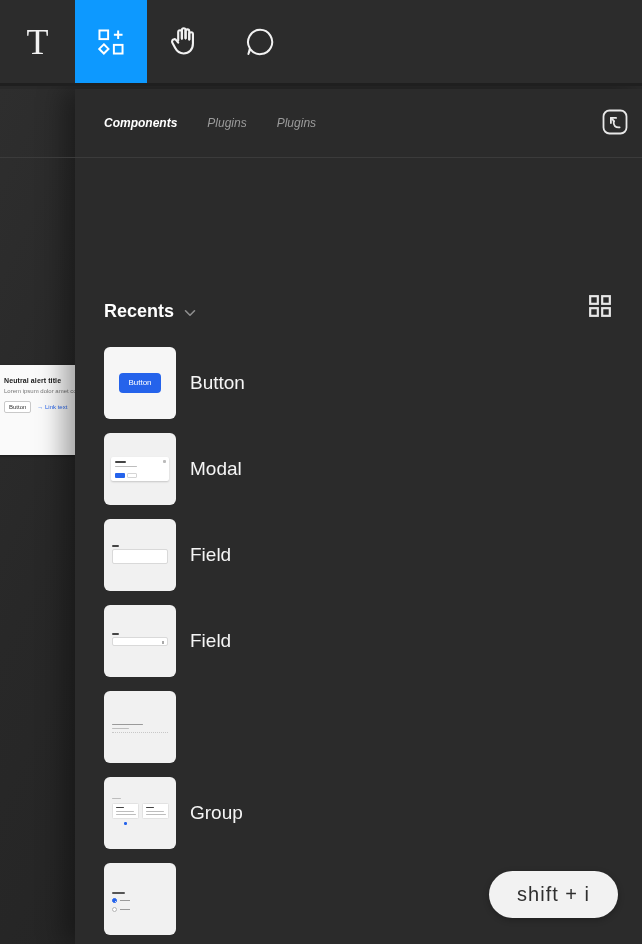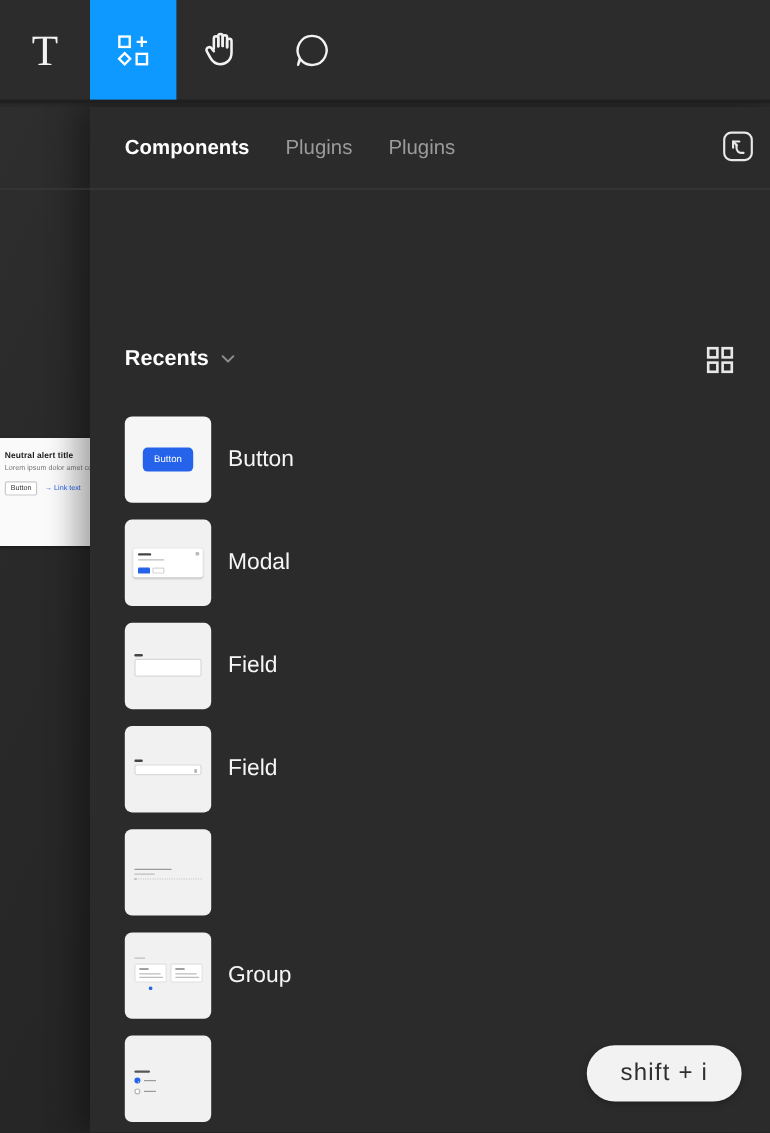--- a/index.html
+++ b/index.html
@@ -50,42 +50,42 @@
   
   .panel{
     position:absolute;top:89px;left:75px;right:0;bottom:0;
     background:#2b2b2b;z-index:20;
     box-shadow:-12px 0 24px rgba(0,0,0,.35);
   }
   .panel-tabs{
     position:absolute;top:0;left:29px;height:68px;
     display:flex;align-items:center;gap:30px;
   }
-  .ptab{font-size:17px;color:#9b9b9b;cursor:pointer;}
+  .ptab{font-size:12px;color:#9b9b9b;cursor:pointer;font-style:italic;}
   .ptab.active{color:#ffffff;font-weight:700;}
   .popout-btn{
     position:absolute;top:19px;right:11px;width:32px;height:32px;
     display:flex;align-items:center;justify-content:center;cursor:pointer;
   }
   
   .search-box{
     position:absolute;top:103px;left:29px;width:519px;height:66px;
     background:#383838;border-radius:12px;
     display:flex;align-items:center;padding:0 18px;gap:16px;
   }
   .search-box svg{flex:0 0 auto;}
   .search-input{
     flex:1;background:transparent;border:none;outline:none;
     font-size:19px;color:#e8e8e8;font-family:inherit;
   }
   .search-input::placeholder{color:#8a8a8a;}
   
   .section-row{
     position:absolute;top:199px;left:29px;right:30px;height:34px;
-    display:flex;align-items:flex-start;gap:24px;
+    display:flex;align-items:flex-end;gap:24px;
   }
   .section-select{display:flex;align-items:center;gap:10px;cursor:pointer;}
   .section-title{font-size:18px;font-weight:700;color:#ffffff;}
   .view-toggle{margin-left:auto;cursor:pointer;display:flex;}
   
   .list{position:absolute;top:258px;left:29px;right:14px;}
   .row{height:86px;display:flex;align-items:flex-start;cursor:pointer;}
   .thumb{
     width:72px;height:72px;border-radius:6px;background:#f1f1f1;
     position:relative;overflow:hidden;flex:0 0 auto;

